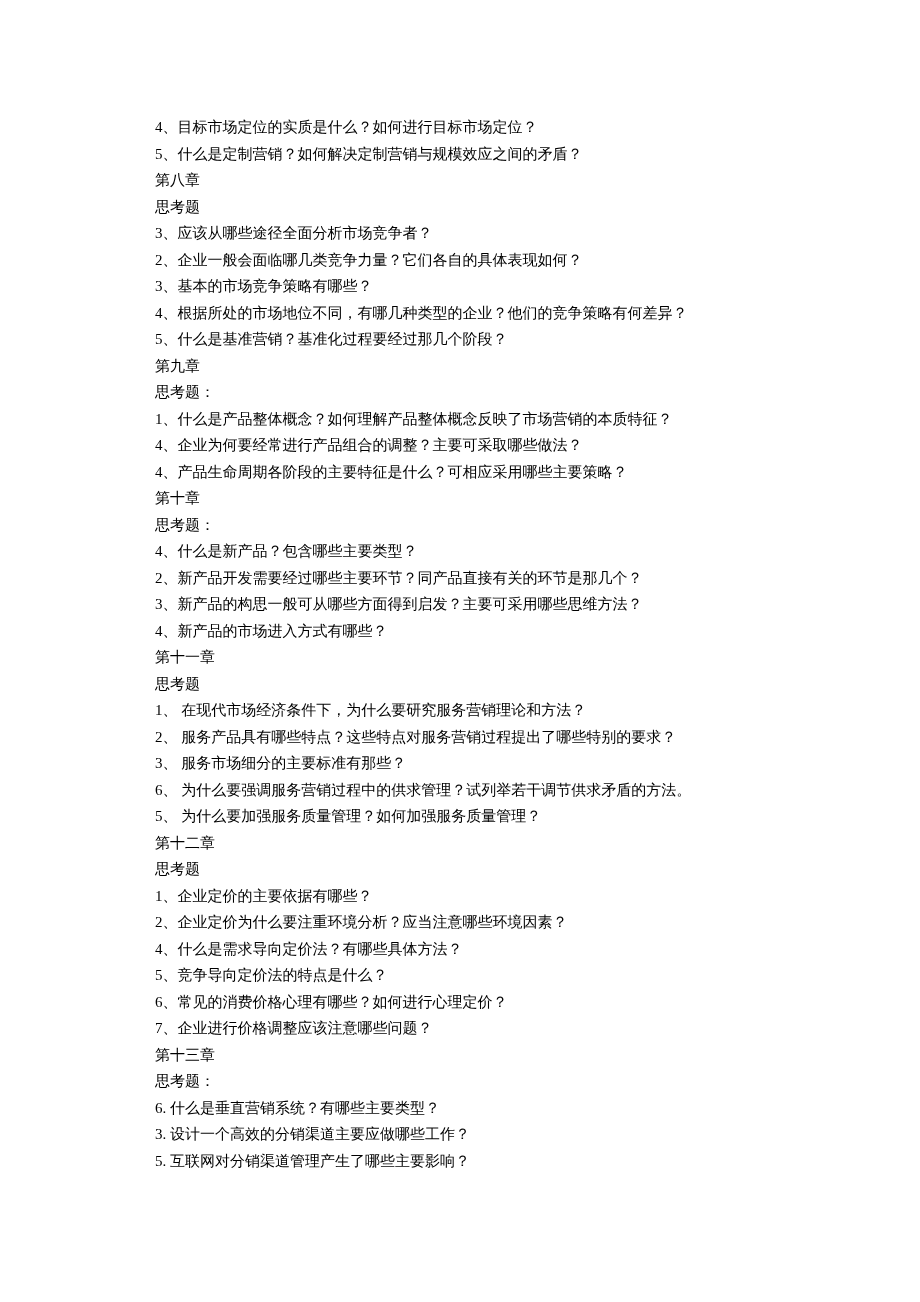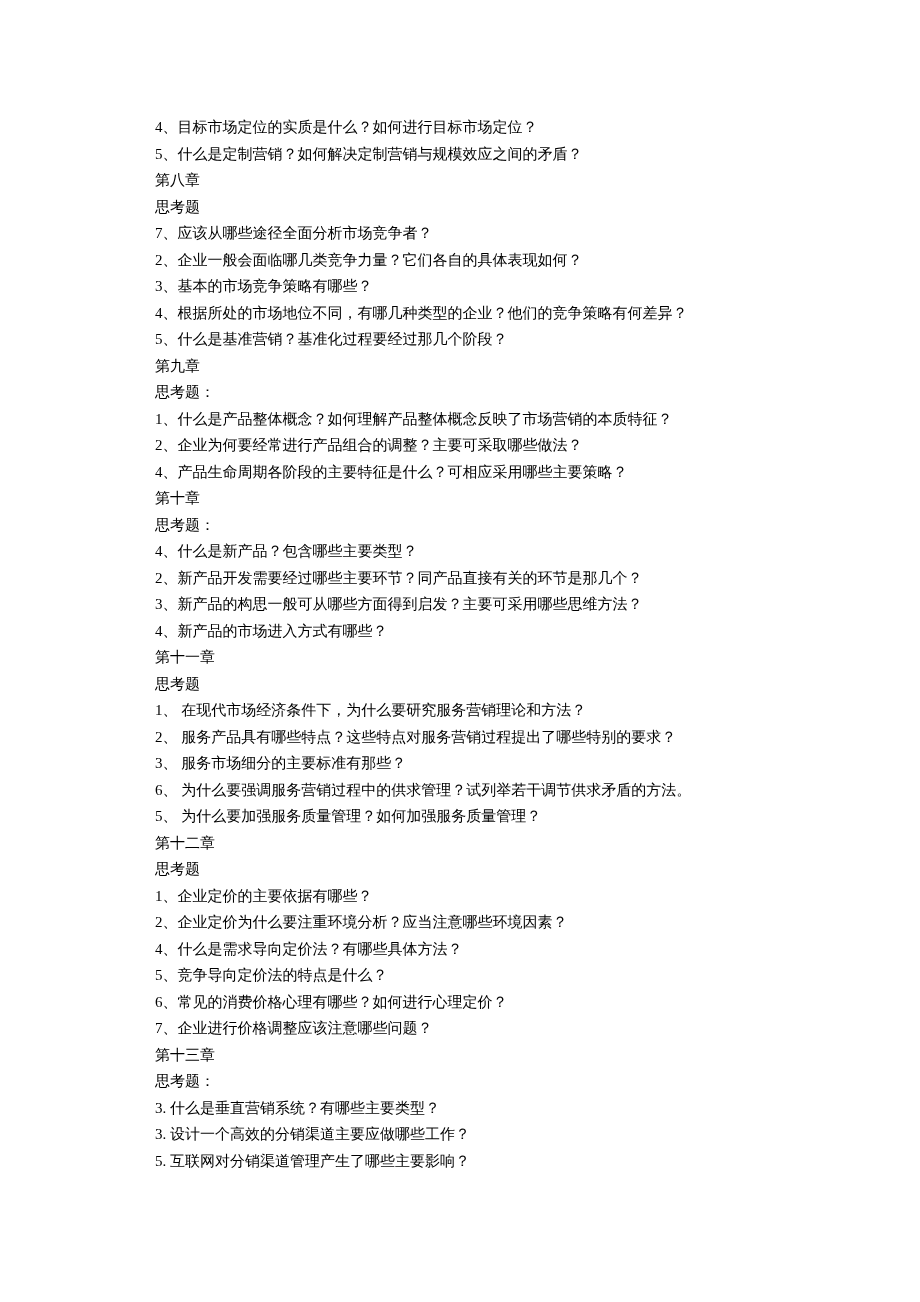--- a/index.html
+++ b/index.html
@@ -22,29 +22,29 @@
   }
 </style>
 </head>
 <body>
 
 <div id="content">
     <div class="line">4、目标市场定位的实质是什么？如何进行目标市场定位？</div>
     <div class="line">5、什么是定制营销？如何解决定制营销与规模效应之间的矛盾？</div>
     <div class="line">第八章</div>
     <div class="line">思考题</div>
-    <div class="line">7、应该从哪些途径全面分析市场竞争者？</div>
+    <div class="line">3、应该从哪些途径全面分析市场竞争者？</div>
     <div class="line">2、企业一般会面临哪几类竞争力量？它们各自的具体表现如何？</div>
     <div class="line">3、基本的市场竞争策略有哪些？</div>
     <div class="line">4、根据所处的市场地位不同，有哪几种类型的企业？他们的竞争策略有何差异？</div>
     <div class="line">5、什么是基准营销？基准化过程要经过那几个阶段？</div>
     <div class="line">第九章</div>
     <div class="line">思考题：</div>
     <div class="line">1、什么是产品整体概念？如何理解产品整体概念反映了市场营销的本质特征？</div>
-    <div class="line">2、企业为何要经常进行产品组合的调整？主要可采取哪些做法？</div>
+    <div class="line">4、企业为何要经常进行产品组合的调整？主要可采取哪些做法？</div>
     <div class="line">4、产品生命周期各阶段的主要特征是什么？可相应采用哪些主要策略？</div>
     <div class="line">第十章</div>
     <div class="line">思考题：</div>
     <div class="line">4、什么是新产品？包含哪些主要类型？</div>
     <div class="line">2、新产品开发需要经过哪些主要环节？同产品直接有关的环节是那几个？</div>
     <div class="line">3、新产品的构思一般可从哪些方面得到启发？主要可采用哪些思维方法？</div>
     <div class="line">4、新产品的市场进入方式有哪些？</div>
     <div class="line">第十一章</div>
     <div class="line">思考题</div>
     <div class="line">1、 在现代市场经济条件下，为什么要研究服务营销理论和方法？</div>
@@ -55,16 +55,16 @@
     <div class="line">第十二章</div>
     <div class="line">思考题</div>
     <div class="line">1、企业定价的主要依据有哪些？</div>
     <div class="line">2、企业定价为什么要注重环境分析？应当注意哪些环境因素？</div>
     <div class="line">4、什么是需求导向定价法？有哪些具体方法？</div>
     <div class="line">5、竞争导向定价法的特点是什么？</div>
     <div class="line">6、常见的消费价格心理有哪些？如何进行心理定价？</div>
     <div class="line">7、企业进行价格调整应该注意哪些问题？</div>
     <div class="line">第十三章</div>
     <div class="line">思考题：</div>
-    <div class="line">3.  什么是垂直营销系统？有哪些主要类型？</div>
+    <div class="line">6.  什么是垂直营销系统？有哪些主要类型？</div>
     <div class="line">3.  设计一个高效的分销渠道主要应做哪些工作？</div>
     <div class="line">5.  互联网对分销渠道管理产生了哪些主要影响？</div>
   </div>
 
 </body></html>

